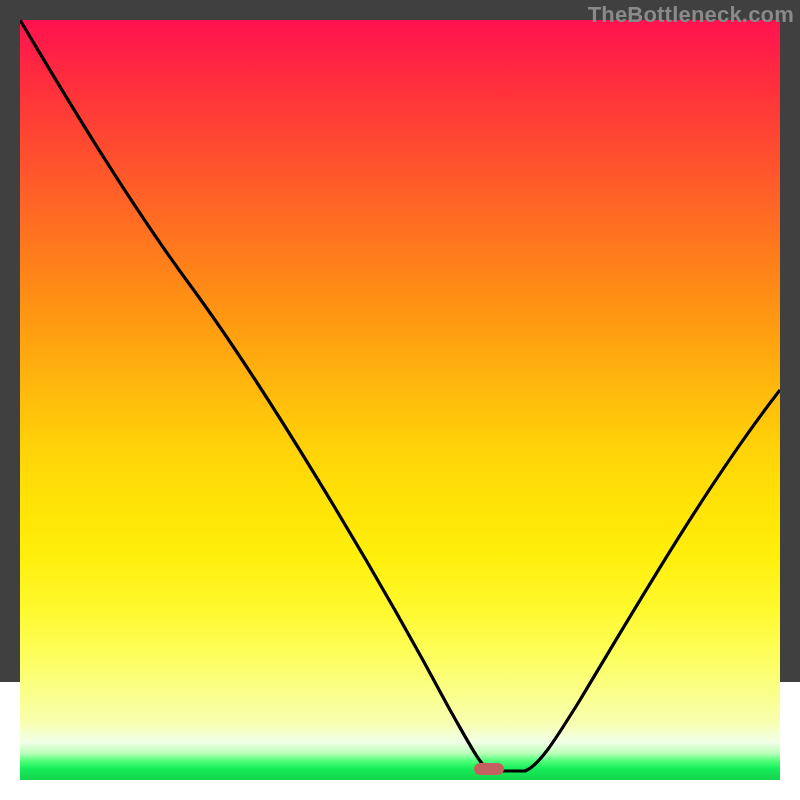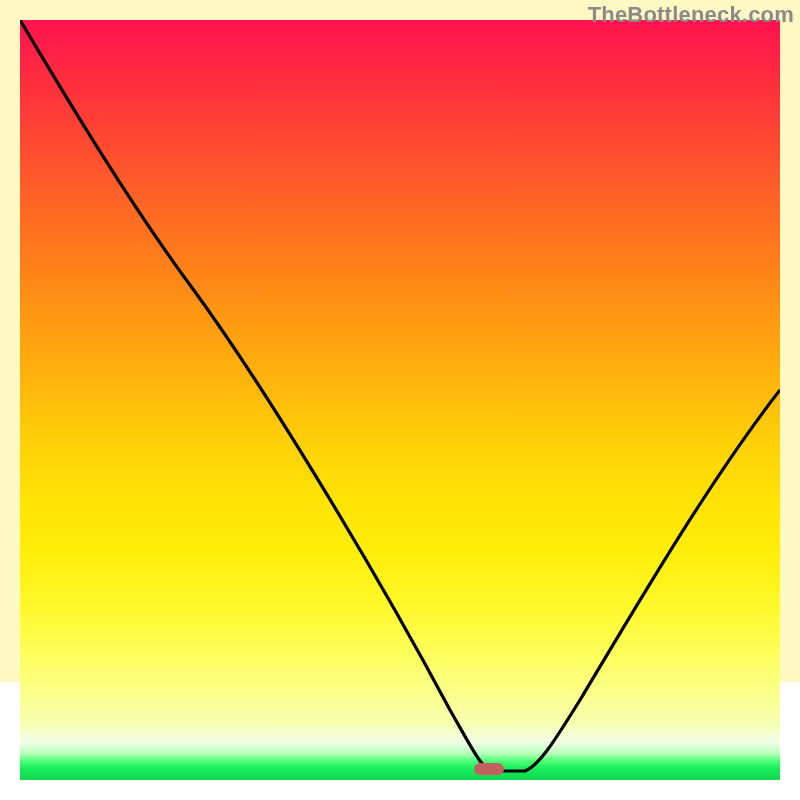--- a/index.html
+++ b/index.html
@@ -6,21 +6,21 @@
     margin: 0;
     padding: 0;
     width: 800px;
     height: 800px;
     overflow: hidden;
   }
   .chart-container {
     position: relative;
     width: 800px;
     height: 682px;
-    background: #fef9c3;
+    background: #404040;
   }
   .plot-area {
     position: absolute;
     left: 20px;
     top: 20px;
     width: 760px;
     height: 760px;
     background: linear-gradient(to bottom,
       #ff1250 0%,
       #ff2a3f 7%,

